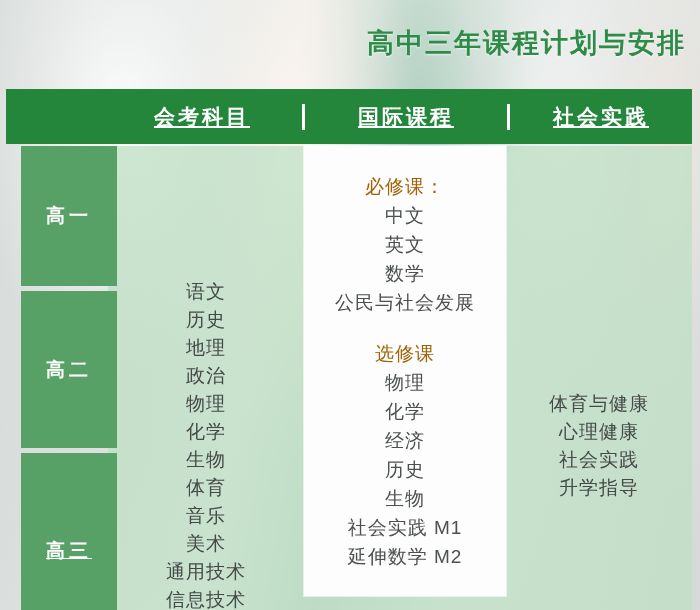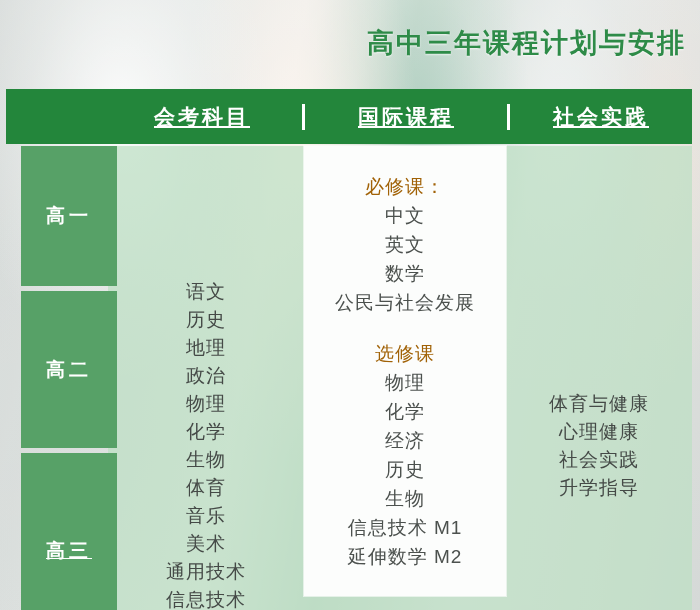--- a/index.html
+++ b/index.html
@@ -234,21 +234,21 @@
       <div class="subject">英文</div>
       <div class="subject">数学</div>
       <div class="subject">公民与社会发展</div>
       <div class="gap"></div>
       <div class="group-head">选修课</div>
       <div class="subject">物理</div>
       <div class="subject">化学</div>
       <div class="subject">经济</div>
       <div class="subject">历史</div>
       <div class="subject">生物</div>
-      <div class="subject">信息技术 M1</div>
+      <div class="subject">社会实践 M1</div>
       <div class="subject">延伸数学 M2</div>
     </div>
 
     <div class="col col-other">
       <div class="subject">体育与健康</div>
       <div class="subject">心理健康</div>
       <div class="subject">社会实践</div>
       <div class="subject">升学指导</div>
     </div>
 

